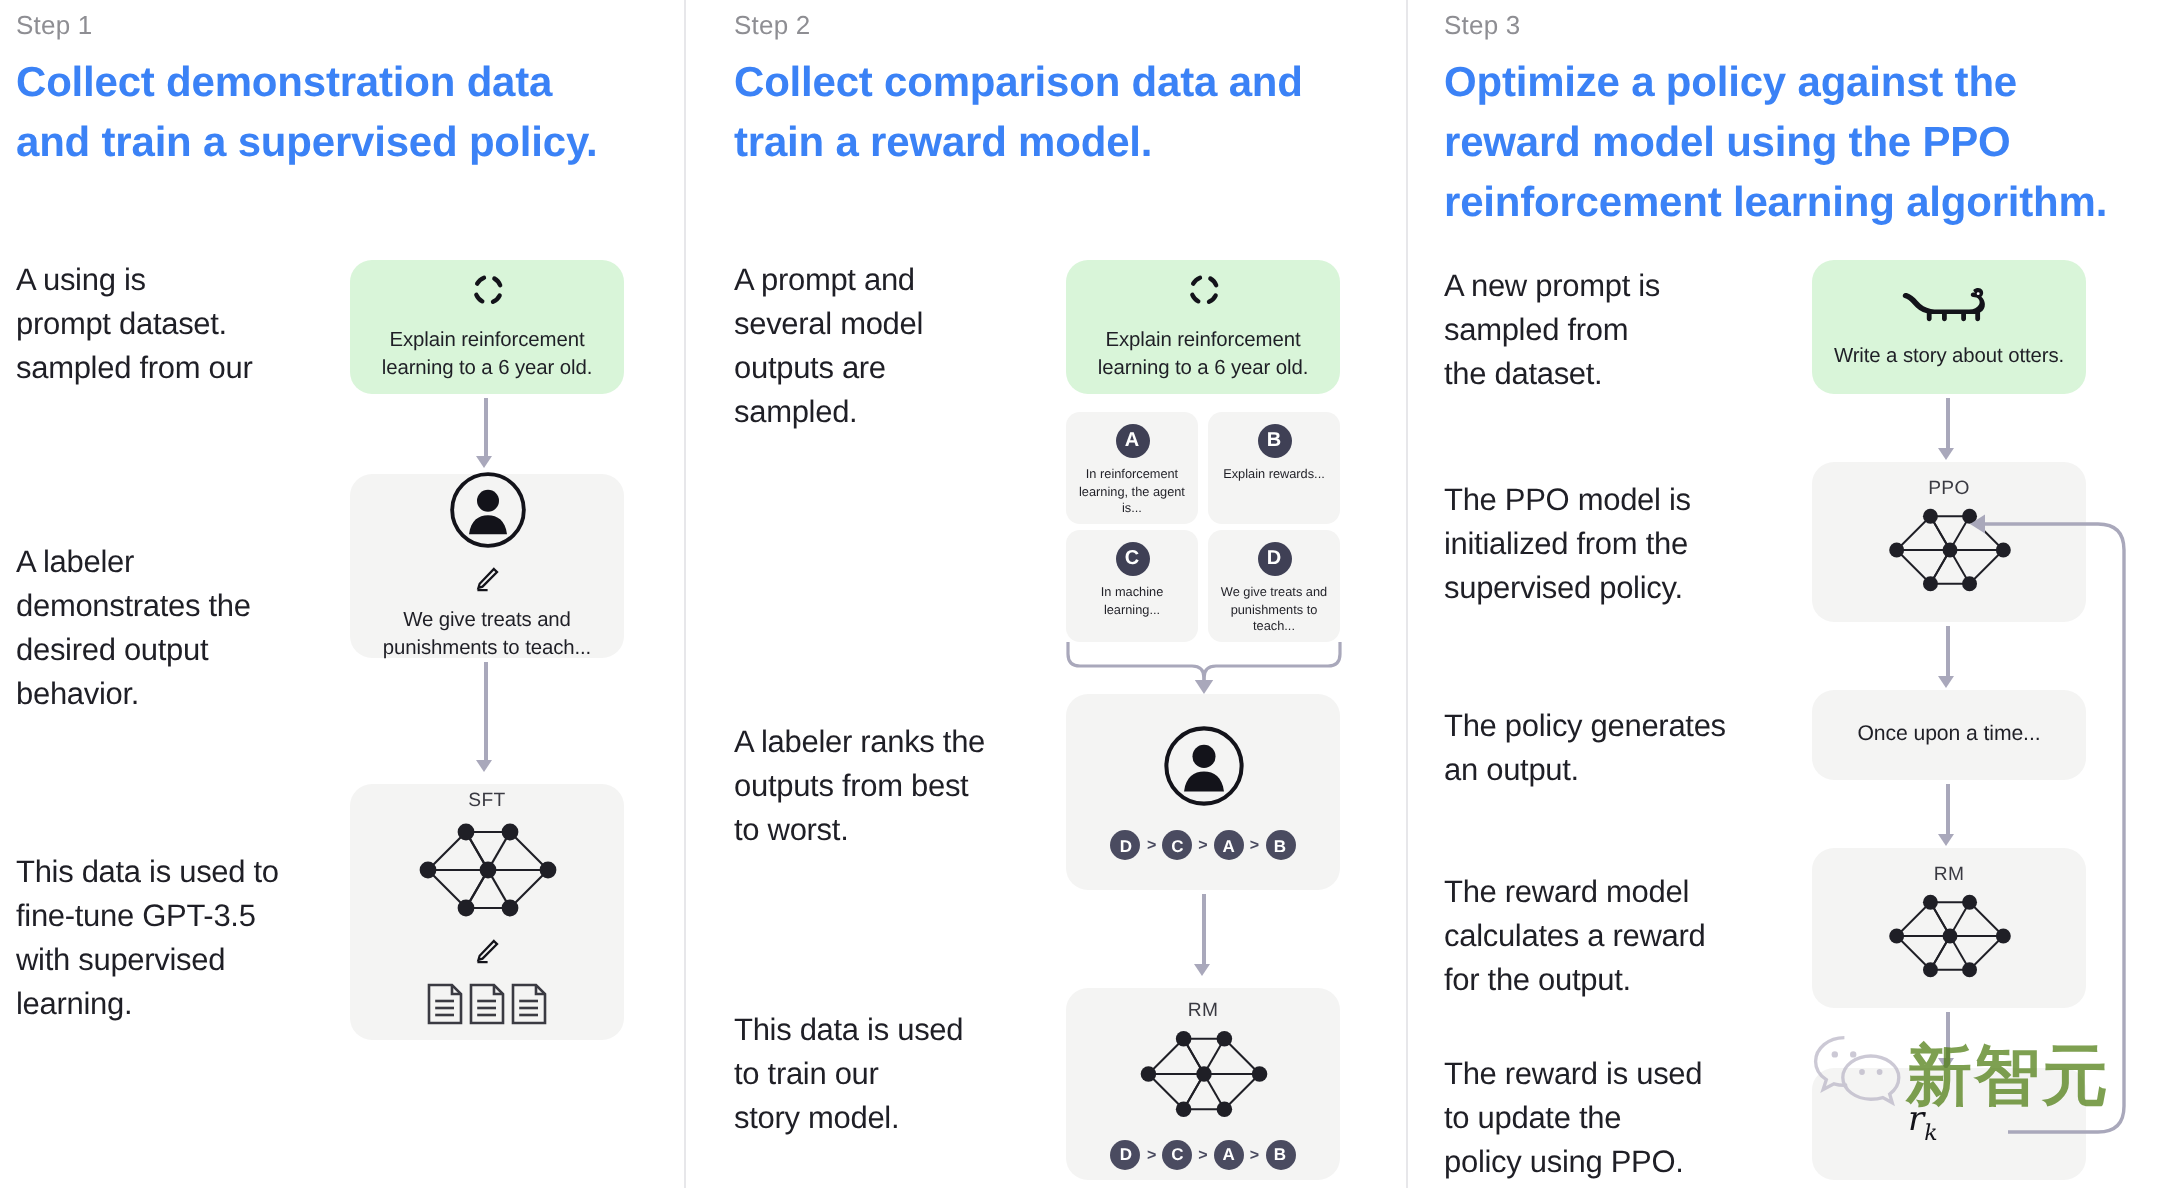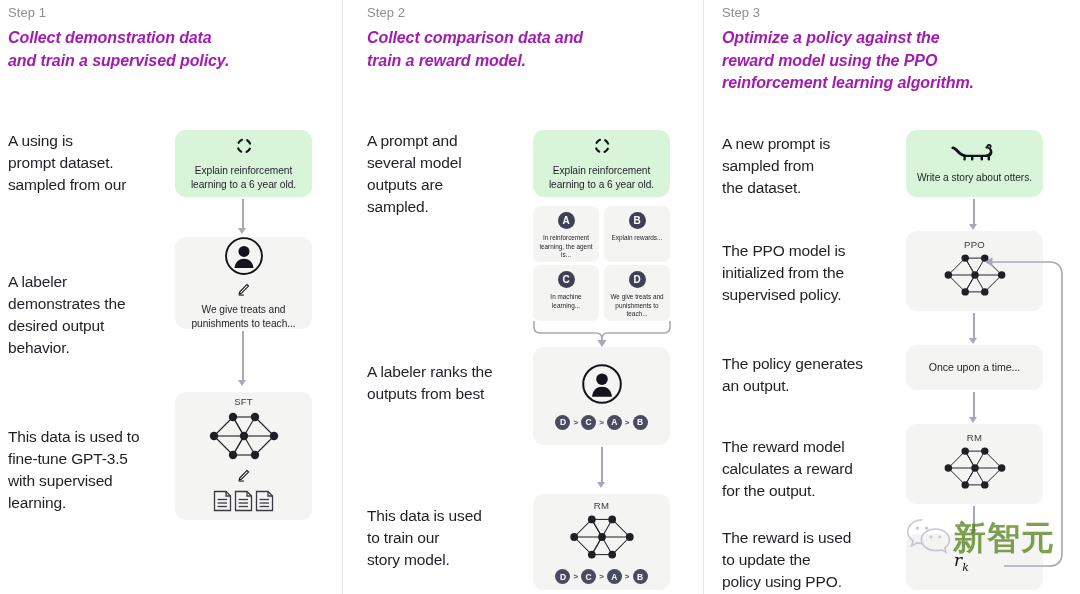--- a/index.html
+++ b/index.html
@@ -20,22 +20,22 @@
   .col-2 { left: 343px; width: 360px; }
   .col-3 { left: 704px; width: 376px; }
 
   .step-kicker {
     position: absolute;
     font-size: 13px; color: #8e8e93; letter-spacing: 0.1px;
     white-space: nowrap;
   }
   .step-title {
     position: absolute;
-    font-size: 16px; font-weight: bold; color: #a21caf;
-    line-height: 1.42; letter-spacing: -0.1px; font-style: italic;
+    font-size: 21px; font-weight: bold; color: #3b82f6;
+    line-height: 1.42; letter-spacing: -0.1px;
   }
   .caption {
     position: absolute;
     font-size: 15.5px; color: #1f1f26;
     line-height: 1.42; letter-spacing: -0.15px;
   }
 
   
   .card {
     position: absolute;
@@ -257,20 +257,21 @@
 
     <div class="caption" style="left:24px; top:130px; width:160px">
       <div>A prompt and</div>
       <div>several model</div>
       <div>outputs are</div>
       <div>sampled.</div>
     </div>
     <div class="caption" style="left:24px; top:361px; width:175px">
       <div>A labeler ranks the</div>
       <div>outputs from best</div>
+      <div>to worst.</div>
     </div>
     <div class="caption" style="left:24px; top:505px; width:170px">
       <div>This data is used</div>
       <div>to train our</div>
       <div>story model.</div>
     </div>
 
     <div class="card green" style="left:190px; top:130px; width:137px; height:67px">
       <span style="margin-bottom:4px">
         <svg width="20" height="20" viewBox="0 0 24 24" fill="none" stroke="#13131a" stroke-width="2.6" stroke-linecap="round">

